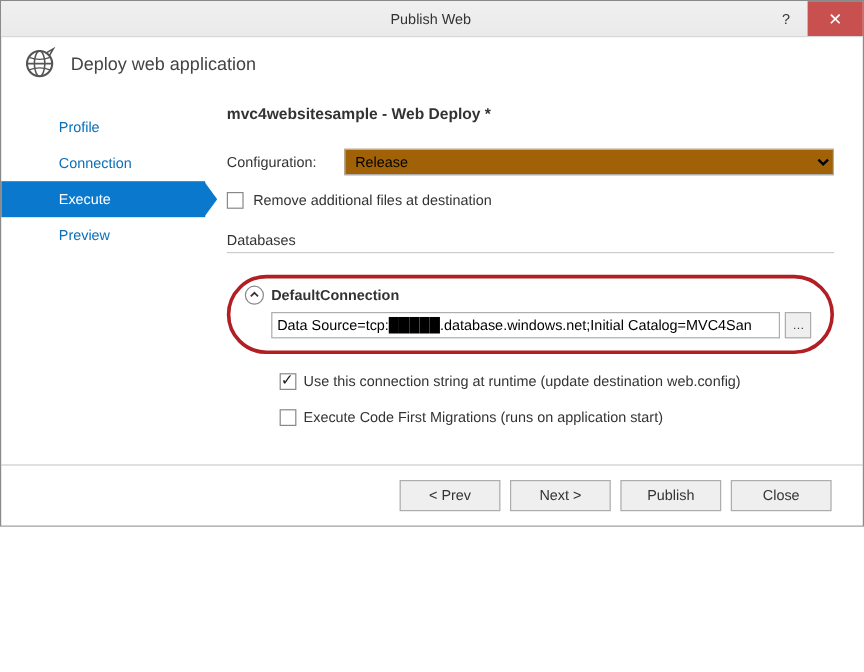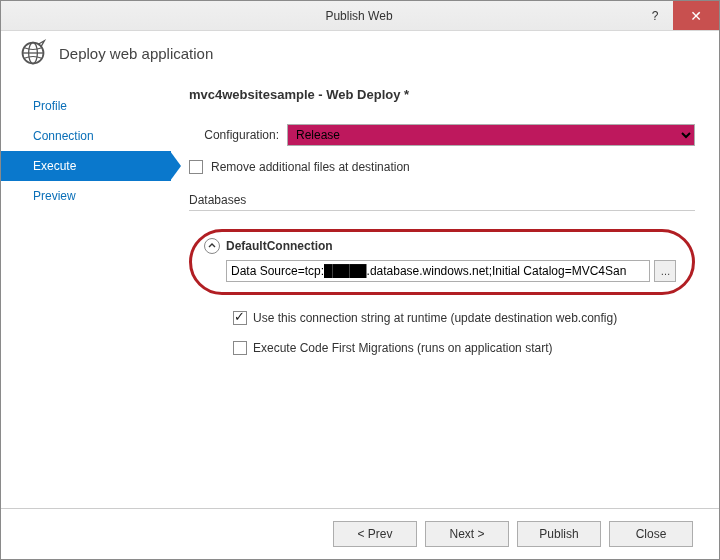--- a/index.html
+++ b/index.html
@@ -1,39 +1,39 @@
 <!DOCTYPE html>
 <html><head>
 <meta charset="utf-8">
 <style>
   * { box-sizing: border-box; font-family: "Segoe UI", sans-serif; }
   body { margin: 0; background: #fff; }
-  .window { width: 720px; height: 560px; border: 1px solid #8a8a8a; background: #fff; display: flex; flex-direction: column; position: relative; }
+  .window { width: 720px; height: 439px; border: 1px solid #8a8a8a; background: #fff; display: flex; flex-direction: column; position: relative; }
   .titlebar { height: 30px; background: linear-gradient(#f0f0f0,#eaeaea); display: flex; align-items: center; justify-content: space-between; border-bottom: 1px solid #d8d8d8; }
   .titlebar .title { flex: 1; text-align: center; font-size: 12px; color: #333; }
   .titlebar .controls { display: flex; height: 100%; }
   .titlebar .ctrl { width: 44px; display: flex; align-items: center; justify-content: center; font-size: 12px; color: #333; }
   .titlebar .ctrl.help { width: 36px; }
   .titlebar .ctrl.close { background: #c8504f; color: #fff; width: 46px; font-size: 14px; }
   .header { display: flex; align-items: center; padding: 8px 18px 14px 18px; gap: 12px; }
   .header .globe { width: 28px; height: 28px; flex-shrink:0; }
   .header .subtitle { font-size: 15px; color: #444; }
   .body { display: flex; flex: 1; overflow: hidden; }
   .sidebar { width: 170px; padding: 10px 0 0 0; }
-  .sidebar .item { font-size: 12px; color: #0a6fb8; padding: 8px 22px 8px 32px; cursor: pointer; }
+  .sidebar .item { font-size: 12px; color: #0a6fb8; padding: 8px 22px 8px 48px; cursor: pointer; }
   .sidebar .item.active { background: #0a78cc; color: #fff; position: relative; }
   .sidebar .item.active::after {
     content: ""; position: absolute; right: -10px; top: 0; width: 0; height: 0;
     border-top: 15px solid transparent; border-bottom: 15px solid transparent; border-left: 11px solid #0a78cc;
   }
   .main { flex: 1; padding: 6px 24px 0 18px; font-size: 12px; color: #333; }
   .main .page-title { font-weight: bold; font-size: 13px; margin-bottom: 22px; }
   .row { display: flex; align-items: center; margin-bottom: 14px; gap: 8px; }
-  .row label.lab { width: 90px; text-align: right; }
-  .row select { flex: 1; height: 22px; border: 1px solid #adadad; background: #be185d; font-size: 12px; padding: 0 4px; }
+  .row label.lab { width: 90px; }
+  .row select { flex: 1; height: 22px; border: 1px solid #adadad; background: #a16207; font-size: 12px; padding: 0 4px; }
   .chk { width: 14px; height: 14px; border: 1px solid #888; display: inline-block; vertical-align: middle; position: relative; background:#fff; }
   .chk.checked::after { content:"✓"; position:absolute; top:-3px; left:0; font-size:13px; color:#1a1a1a; }
   .section-title { font-weight: normal; margin-top: 19px; }
   .hr { border: none; border-top: 1px solid #ccc; margin: 3px 0 18px 0; }
   .db-callout { border: 3px solid #b11e23; border-radius: 35px; padding: 6px 16px 10px 12px; margin: 0 0 8px 0; }
   .db-head { display:flex; align-items:center; gap:6px; font-weight:bold; margin-bottom:6px; }
   .expander { width:16px; height:16px; border:1px solid #888; border-radius:50%; display:flex; align-items:center; justify-content:center; font-size:10px; line-height:1; background:#fff; }
   .conn-row { display:flex; gap:4px; align-items:center; margin-left:22px; }
   .conn-row input { flex:1; height:22px; border:1px solid #adadad; font-size:12px; padding:0 4px; }
   .browse-btn { width:22px; height:22px; border:1px solid #adadad; background:#efefef; display:flex; align-items:center; justify-content:center; font-size:10px; letter-spacing:-1px; }

